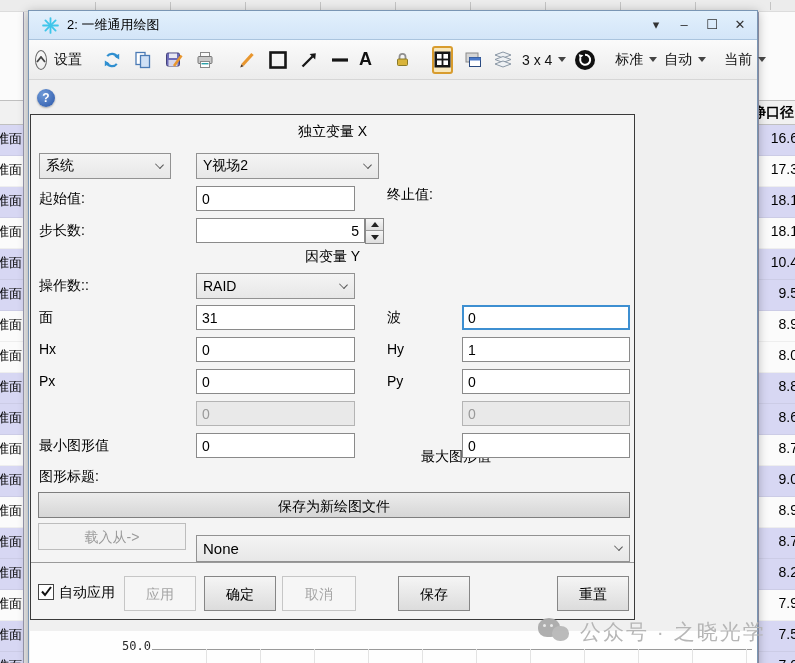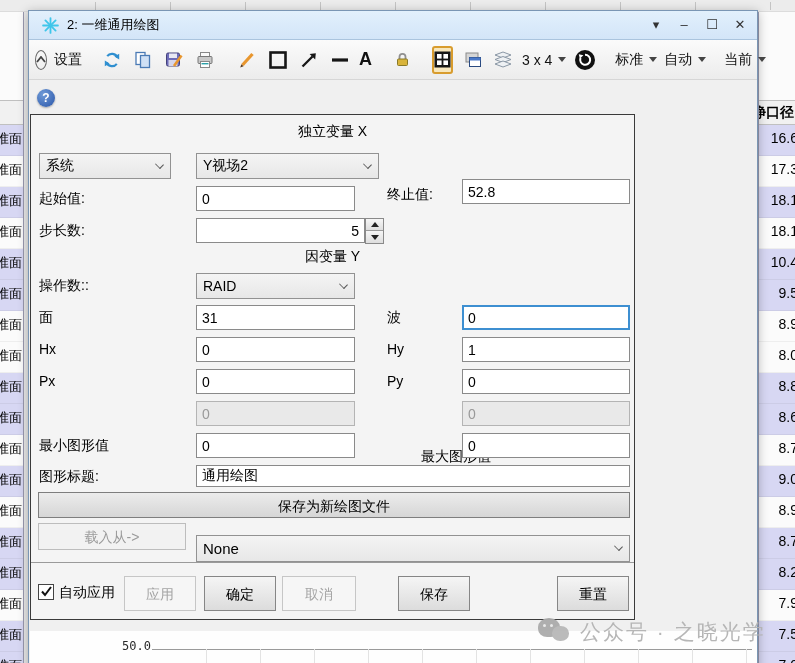--- a/index.html
+++ b/index.html
@@ -383,21 +383,20 @@
           <span class="chev"></span>
       </div>
       <div class="sel" style="left:165px;top:38px;width:183px;">
         <span>Y视场2</span>
           <span class="chev"></span>
       </div>
 
       <div class="lbl lbl1" style="top:71px;">起始值:</div>
       <input class="tin in1" style="top: 71px;" value="0">
       <div class="lbl lbl2" style="top:67px;">终止值:</div>
-      <input class="tin in2" style="top: 64px;" value="52.8">
 
       <div class="lbl lbl1" style="top:103px;">步长数:</div>
       <input class="tin" style="left: 165px; top: 103px; width: 169px; text-align: right;" value="5">
       <div class="spin" style="top:103px;">
         <div class="sbtn">
             <span class="tri-up"></span>
           </div>
         <div class="sbtn">
             <span class="tri-dn"></span>
           </div>
@@ -428,21 +427,20 @@
 
       <input class="tin in1 dis" style="top: 286px;" disabled="" value="0">
       <input class="tin in2 dis" style="top: 286px;" disabled="" value="0">
 
       <div class="lbl lbl1" style="top:318px;">最小图形值</div>
       <input class="tin in1" style="top: 318px;" value="0">
       <div class="lbl lbl2" style="top:329px;margin-left:34px;">最大图形值</div>
       <input class="tin in2" style="top: 318px;" value="0">
 
       <div class="lbl lbl1" style="top:349px;">图形标题:</div>
-      <input class="tin" style="left: 165px; top: 350px; width: 434px; height: 22px;" value="通用绘图">
 
       <button class="bigbtn" style="top:377px;">保存为新绘图文件</button>
 
       <button class="btn" style="left:7px;top:408px;width:148px;height:27px;line-height:25px;background:#f2f2f2;border-color:#bdbdbd;color:#9a9a9a;position:absolute;">载入从-&gt;</button>
       <div class="sel" style="left:165px;top:408px;width:434px;height:27px;font-size:15px;margin-top:12px;">
         <span>None</span>
           <span class="chev"></span>
       </div>
 
       <div class="hr"></div>

